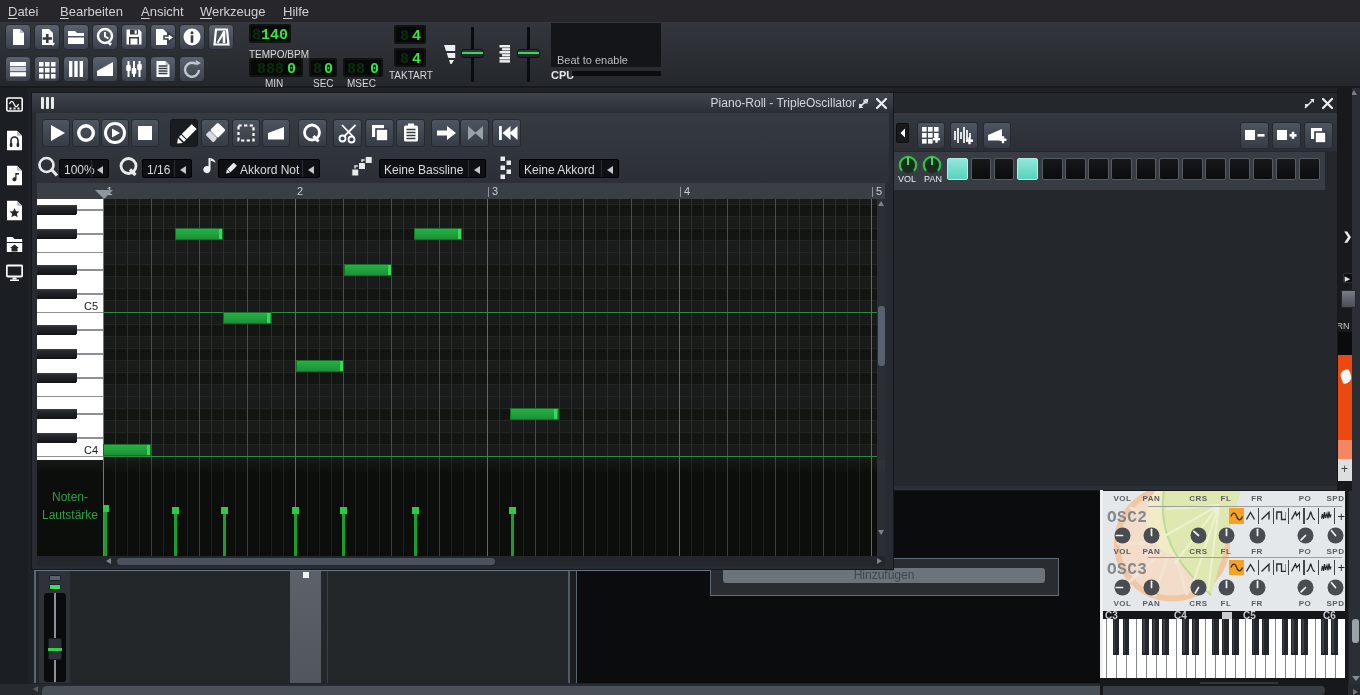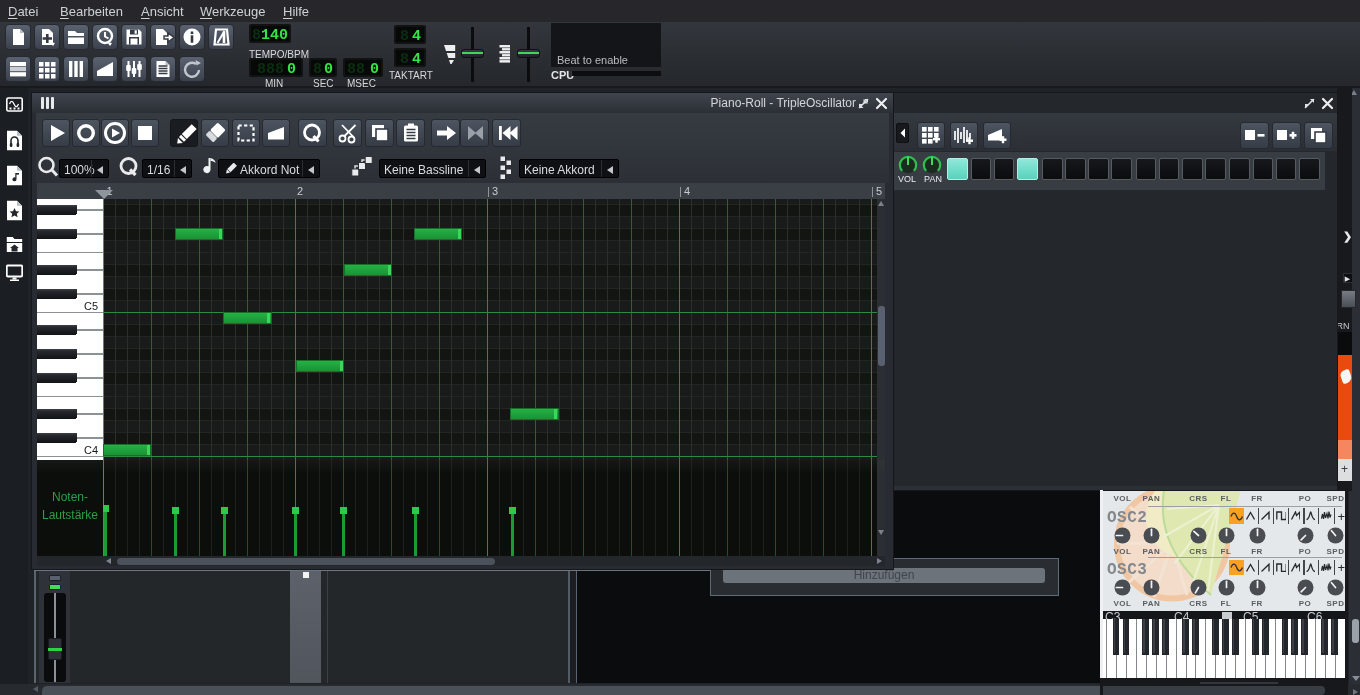--- a/index.html
+++ b/index.html
@@ -569,25 +569,25 @@
         <path d="M8.5 8.5L8.50 2.30" stroke="#f2f4f5" stroke-width="1.7" stroke-linecap="round"></path>
       </svg>
 <svg class="abs" style="left:196.5px;top:88.5px;" width="17" height="17" viewBox="0 0 17 17">
         <circle cx="8.5" cy="8.5" r="8" fill="#494c51"></circle>
         <path d="M8.5 8.5L4.12 12.88" stroke="#f2f4f5" stroke-width="1.7" stroke-linecap="round"></path>
       </svg>
 <svg class="abs" style="left:227.0px;top:88.5px;" width="17" height="17" viewBox="0 0 17 17">
         <circle cx="8.5" cy="8.5" r="8" fill="#494c51"></circle>
         <path d="M8.5 8.5L4.51 3.75" stroke="#f2f4f5" stroke-width="1.7" stroke-linecap="round"></path>
       </svg>
-<div class="abs" style="left:3px;top:121px;width:242px;height:8px;background:#14161a;color:#c8ccd2;font-size:12px;">
+<div class="abs" style="left:3px;top:121px;width:242px;height:8px;background:#14161a;color:#c8ccd2;font-size:10px;font-weight:bold;">
         <span class="abs" style="left:2px;top:-1px;">C3</span>
         <span class="abs" style="left:71px;top:-1px;">C4</span>
         <span class="abs" style="left:140px;top:-1px;">C5</span>
-        <span class="abs" style="left:204px;top:-1px;">C6</span>
+        <span class="abs" style="left:220px;top:-1px;">C6</span>
         <span class="abs" style="left:119px;top:0.5px;width:10px;height:7px;background:#c9cdd2;"></span>
       </div>
 <svg class="abs" style="left:3px;top:129px;" width="242" height="59" viewBox="0 0 242 59" shape-rendering="crispEdges">
         <rect width="242" height="59" fill="#ffffff"></rect>
         <rect x="3.00" y="0" width="1" height="59" fill="#84878c"></rect>
         <rect x="12.94" y="0" width="1" height="59" fill="#84878c"></rect>
         <rect x="22.88" y="0" width="1" height="59" fill="#84878c"></rect>
         <rect x="32.82" y="0" width="1" height="59" fill="#84878c"></rect>
         <rect x="42.76" y="0" width="1" height="59" fill="#84878c"></rect>
         <rect x="52.70" y="0" width="1" height="59" fill="#84878c"></rect>

